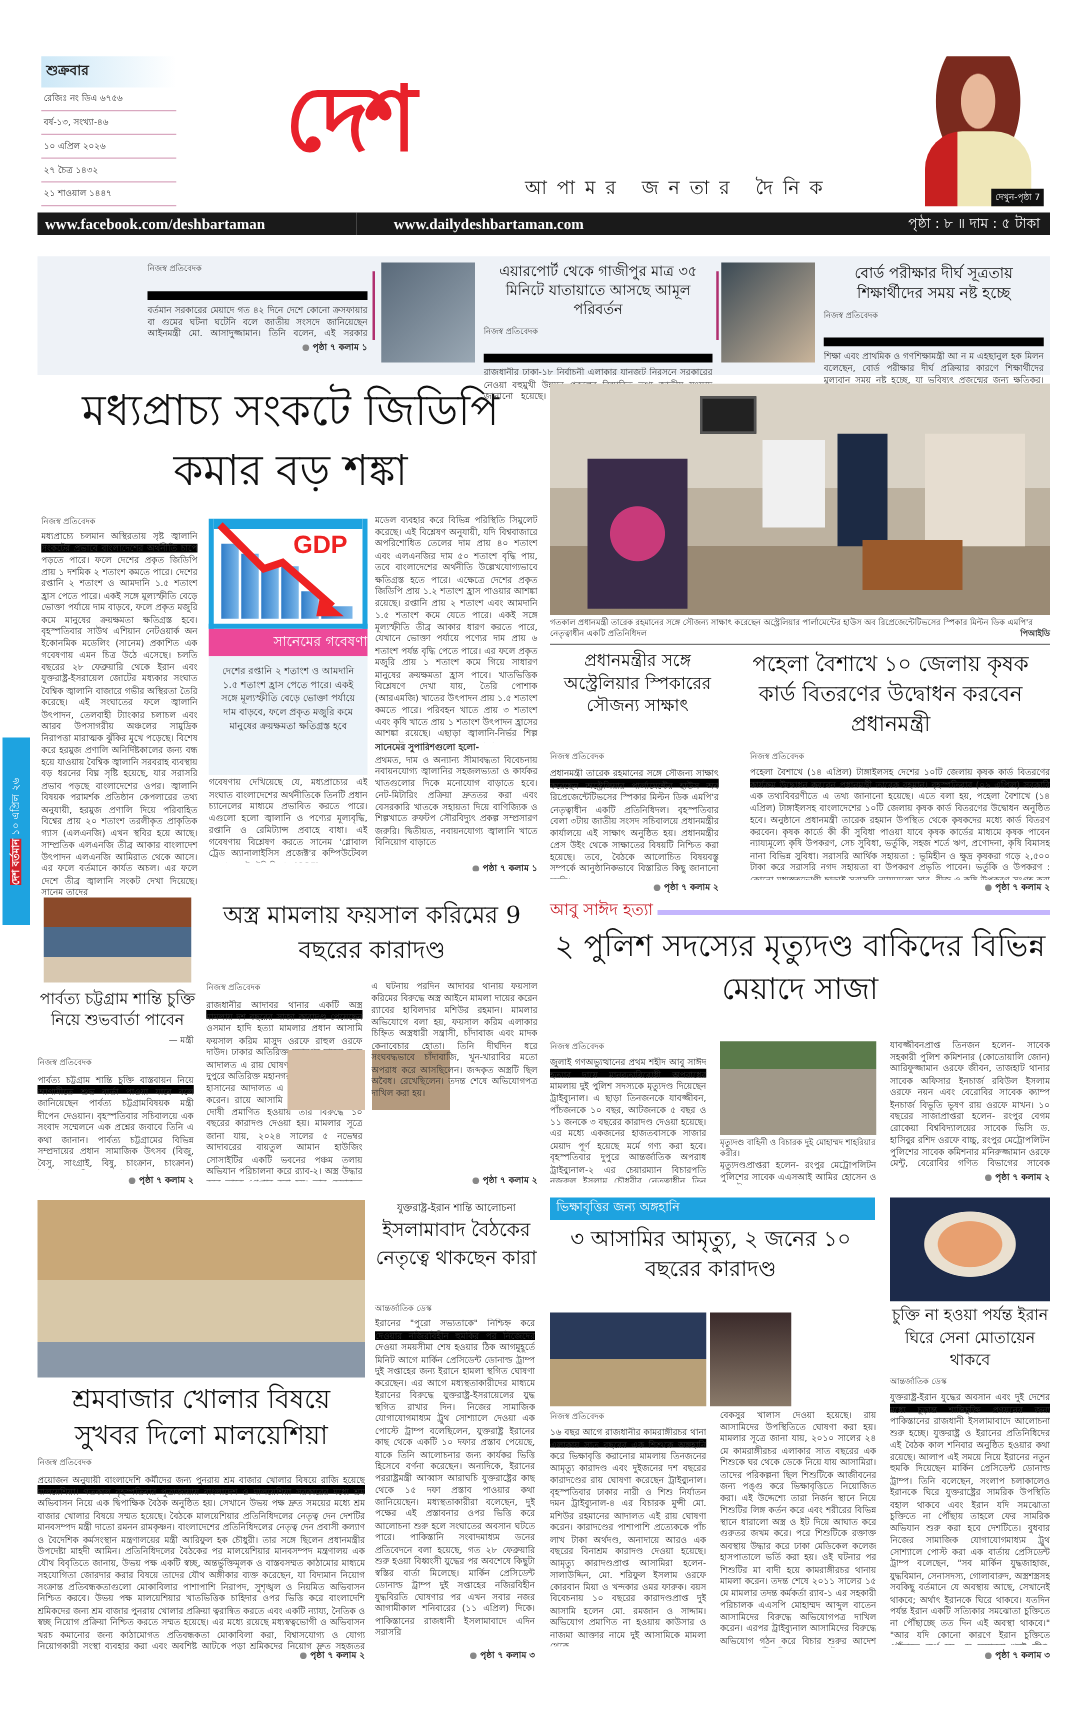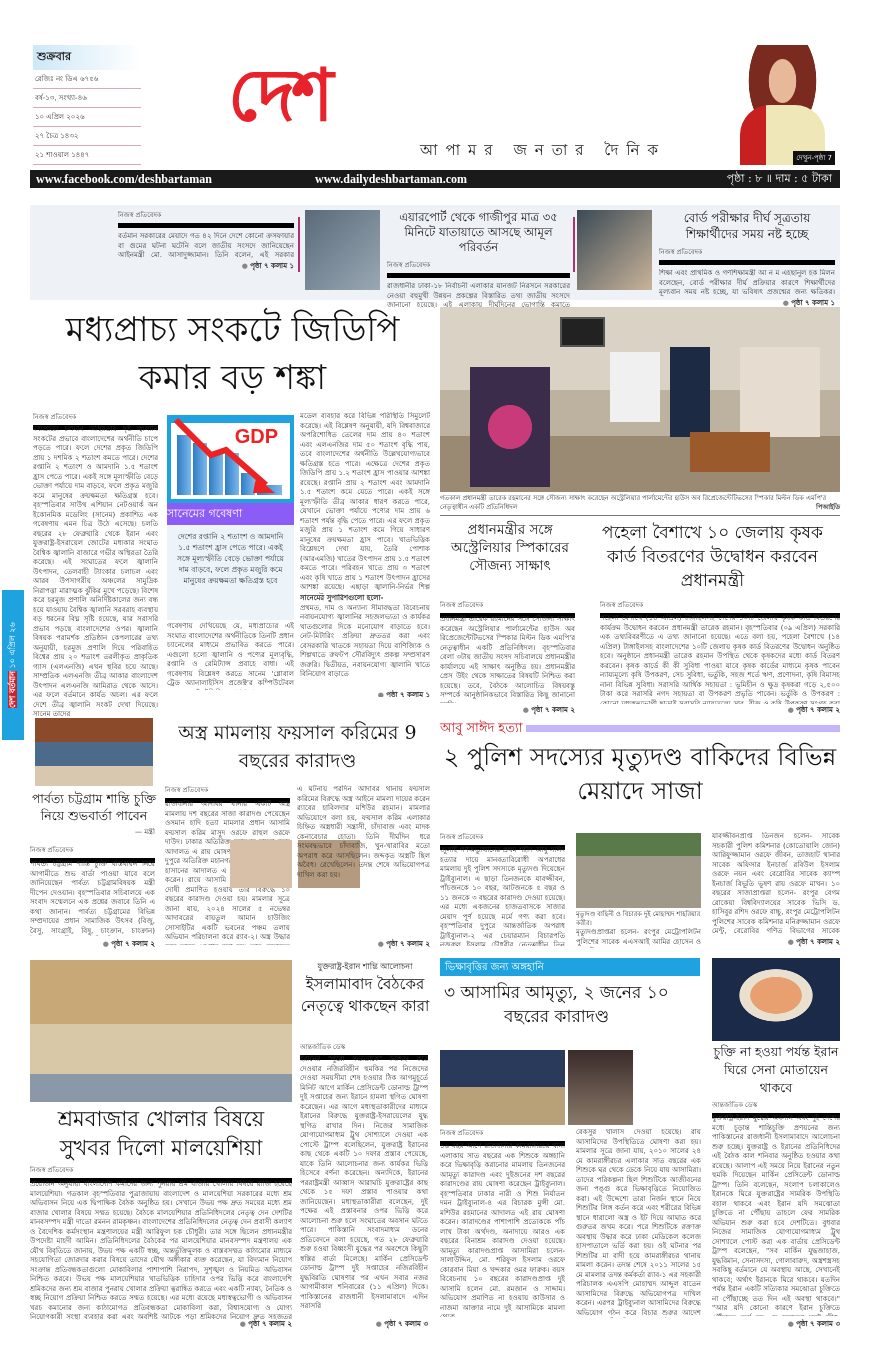--- a/index.html
+++ b/index.html
@@ -1,20 +1,20 @@
 <!DOCTYPE html>
 <html><head>
 <meta charset="utf-8">
 <style>
 *{box-sizing:border-box;margin:0;padding:0}
 body{width:870px;height:1369px;background:#fff;font-family:"DejaVu Sans",sans-serif;color:#222;position:relative;overflow:hidden}
 .abs{position:absolute}
 .small{font-size:7px;line-height:9.5px;color:#333;text-align:justify;overflow:hidden}
 .hl{font-family:"DejaVu Serif",serif;color:#111;text-align:center;font-weight:normal}
-.byline{font-size:6.5px;color:#444;border-bottom:5px solid #000000;padding-bottom:2px;margin-bottom:4px}
+.byline{font-size:6.5px;color:#444;border-bottom:7px solid #000000;padding-bottom:12px;margin-bottom:4px}
 .cont{font-size:7px;font-weight:bold;color:#222;text-align:right}
 .cont::before{content:"● ";color:#888}
 .photo{background:linear-gradient(135deg,#6b5a4a,#a89078 50,#c9b49a);}
 
 .datebox{left:33px;top:45px;width:108px}
 .day{background:linear-gradient(90deg,#cde8f7,#fff);font-size:11px;font-weight:bold;padding:3px 4px;color:#222}
 .dl{font-size:7px;border-bottom:1px solid #d9a8c0;padding:3px 2px;color:#333}
 .logo{left:228px;top:55px;width:460px;height:90px}
 .logo .desh{font-size:72px;font-weight:bold;color:#e8212b;position:absolute;left:0;top:0;line-height:80px;letter-spacing:-4px}
 .logo .bart{font-size:72px;font-weight:bold;color:#0a9a4b;position:absolute;left:185px;top:0;line-height:80px;letter-spacing:-4px}
@@ -29,21 +29,21 @@
 .tsitem .img{position:absolute;left:0;top:0;width:75px;height:80px}
 .tsitem .txt{position:absolute;left:82px;top:0;right:0}
 .tsitem h3{font-family:"DejaVu Serif",serif;font-weight:normal;font-size:13.5px;line-height:17px;text-align:center;color:#111;margin-bottom:5px}
 .vdiv{position:absolute;top:12px;width:2px;height:55px;background:#b03070}
 
 .lead-hl{left:30px;top:305px;width:405px;font-size:34px;line-height:48px}
 .gdp{left:167px;top:415px;width:127px;height:205px}
 .gdp .top{height:88px;background:linear-gradient(#1ea3e0 0 8px,#fff 8px);position:relative;border:4px solid #1ea3e0;border-top:none}
 .gdp .gdptxt{position:absolute;right:12px;top:10px;color:#e22;font-weight:bold;font-size:20px;font-family:Liberation Sans, sans-serif}
 .gbar{position:absolute;bottom:4px;background:linear-gradient(90deg,#2f7cc8,#7db8ea);width:14px}
-.gdp .red{background:#8b5cf6;color:#fff;text-align:left;font-size:11px;line-height:22px}
+.gdp .red{background:#ec4899;color:#fff;text-align:right;font-size:11px;line-height:22px}
 .gdp .blue{background:#ecf3f9;font-size:7.5px;line-height:11px;text-align:center;padding:6px 4px;color:#333;height:95px}
 .sidetab{left:2px;top:590px;width:22px;height:150px;background:#1ea3e0;color:#fff;font-size:8px;writing-mode:vertical-rl;transform:rotate(180deg);text-align:center;line-height:22px}
 .sidetab b{background:#d2202a;color:#fff}
 
 .mainphoto{left:440px;top:307px;width:400px;height:185px;background:linear-gradient(180deg,#d9d2c5 0 45%,#bdb2a0 45% 70%,#9a8a74 70%)}
 .cap{font-size:6.5px;line-height:9px;color:#333}
 .hr{height:1px;background:#777}
 </style>
 </head>
 <body>
@@ -159,21 +159,21 @@
 <div class="abs small" style="left:30px;top:860px;width:125px;height:76px">পার্বত্য চট্টগ্রাম শান্তি চুক্তি বাস্তবায়ন নিয়ে আগামীতে শুভ বার্তা পাওয়া যাবে বলে জানিয়েছেন পার্বত্য চট্টগ্রামবিষয়ক মন্ত্রী দীপেন দেওয়ান। বৃহস্পতিবার সচিবালয়ে এক সংবাদ সম্মেলনে এক প্রশ্নের জবাবে তিনি এ কথা জানান। পার্বত্য চট্টগ্রামের বিভিন্ন সম্প্রদায়ের প্রধান সামাজিক উৎসব (বিজু, বৈসু, সাংগ্রাই, বিষু, চাংক্রান, চাংক্রান) উপলক্ষে গৃহীত কর্মসূচি নিয়ে এ সংবাদ সম্মেলনের আয়োজন করা হয়। শান্তি চুক্তির</div>
 <div class="abs cont" style="left:30px;top:938px;width:125px">পৃষ্ঠা ৭ কলাম ২</div>
 
 <h2 class="abs hl" style="left:165px;top:718px;width:265px;font-size:19px;line-height:28px">অস্ত্র মামলায় ফয়সাল করিমের 9 বছরের কারাদণ্ড</h2>
 <div class="abs byline" style="left:165px;top:785px;width:125px">নিজস্ব প্রতিবেদক</div>
 <div class="abs small" style="left:165px;top:800px;width:125px;height:145px">রাজধানীর আদাবর থানার একটি অস্ত্র মামলায় দশ বছরের সাজা কারাদণ্ড পেয়েছেন ওসমান হাদি হত্যা মামলার প্রধান আসামি ফয়সাল করিম মাসুদ ওরফে রাহুল ওরফে দাউদ। ঢাকার অতিরিক্ত মহানগর দায়রা জজ আদালত এ রায় ঘোষণা করেন। বৃহস্পতিবার দুপুরে অতিরিক্ত মহানগর দায়রা জজ মাহমুদুল হাসানের আদালত এ মামলার রায় ঘোষণা করেন। রায়ে আসামি ফয়সাল করিম মাসুদ দোষী প্রমাণিত হওয়ায় তার বিরুদ্ধে ১০ বছরের কারাদণ্ড দেওয়া হয়। মামলার সূত্রে জানা যায়, ২০২৪ সালের ৫ নভেম্বর আদাবরের বায়তুল আমান হাউজিং সোসাইটির একটি ভবনের পঞ্চম তলায় অভিযান পরিচালনা করে র‌্যাব-২। অস্ত্র উদ্ধার করে তাকে গ্রেপ্তার করা হয়। তার হেফাজত থেকে একটি বিদেশি পিস্তল উদ্ধার করা হয়।</div>
 <div class="abs photo" style="left:230px;top:840px;width:130px;height:48px;background:linear-gradient(90deg,#d8c0a8 0 48%,#fff 48% 52%,#b49a7e 52%)"></div>
 <div class="abs small" style="left:297px;top:785px;width:133px;height:155px">এ ঘটনায় পরদিন আদাবর থানায় ফয়সাল করিমের বিরুদ্ধে অস্ত্র আইনে মামলা দায়ের করেন র‌্যাবের হাবিলদার মশিউর রহমান। মামলার অভিযোগে বলা হয়, ফয়সাল করিম এলাকার চিহ্নিত অস্ত্রধারী সন্ত্রাসী, চাঁদাবাজ এবং মাদক কেনাবেচার হোতা। তিনি দীর্ঘদিন ধরে সংঘবদ্ধভাবে চাঁদাবাজি, খুন-খারাবির মতো অপরাধ করে আসছিলেন। জব্দকৃত অস্ত্রটি ছিল অবৈধ। রেখেছিলেন। তদন্ত শেষে অভিযোগপত্র দাখিল করা হয়।</div>
 <div class="abs cont" style="left:297px;top:938px;width:133px">পৃষ্ঠা ৭ কলাম ২</div>
 
-<div class="abs" style="left:440px;top:718px;width:400px;color:#c8202a;font-size:13px;border-bottom:7px solid #c4b5fd;height:14px"><span style="background:#fff;padding-right:4px">আবু সাঈদ হত্যা</span></div>
+<div class="abs" style="left:440px;top:718px;width:400px;color:#c8202a;font-size:13px;border-bottom:4px solid #c4b5fd;height:14px"><span style="background:#fff;padding-right:4px">আবু সাঈদ হত্যা</span></div>
 <h2 class="abs hl" style="left:440px;top:740px;width:400px;font-size:24px;line-height:34px">২ পুলিশ সদস্যের মৃত্যুদণ্ড বাকিদের বিভিন্ন মেয়াদে সাজা</h2>
 <div class="abs byline" style="left:440px;top:832px;width:125px">নিজস্ব প্রতিবেদক</div>
 <div class="abs small" style="left:440px;top:846px;width:125px;height:100px">জুলাই গণঅভ্যুত্থানের প্রথম শহীদ আবু সাঈদ হত্যার দায়ে মানবতাবিরোধী অপরাধের মামলায় দুই পুলিশ সদস্যকে মৃত্যুদণ্ড দিয়েছেন ট্রাইব্যুনাল। এ ছাড়া তিনজনকে যাবজ্জীবন, পাঁচজনকে ১০ বছর, আটজনকে ৫ বছর ও ১১ জনকে ৩ বছরের কারাদণ্ড দেওয়া হয়েছে। এর মধ্যে একজনের হাজতবাসকে সাজার মেয়াদ পূর্ণ হয়েছে মর্মে গণ্য করা হবে। বৃহস্পতিবার দুপুরে আন্তর্জাতিক অপরাধ ট্রাইব্যুনাল-২ এর চেয়ারম্যান বিচারপতি নজরুল ইসলাম চৌধুরীর নেতৃত্বাধীন তিন সদস্যের বিচারিক প্যানেল এ রায় ঘোষণা করেন।</div>
 <div class="abs photo" style="left:576px;top:833px;width:125px;height:75px;background:linear-gradient(180deg,#5a7a4a 0 30%,#a09888 30%)"></div>
 <div class="abs cap" style="left:576px;top:910px;width:125px">মৃত্যুদণ্ড বাহিনী ও বিচারক দুই মোহাম্মদ শাহরিয়ার করীর।</div>
 <div class="abs small" style="left:576px;top:928px;width:125px;height:20px">মৃত্যুদণ্ডপ্রাপ্তরা হলেন- রংপুর মেট্রোপলিটন পুলিশের সাবেক এএসআই আমির হোসেন ও কনস্টেবল সুজন চন্দ্র রায়।</div>
 <div class="abs small" style="left:712px;top:832px;width:128px;height:102px">যাবজ্জীবনপ্রাপ্ত তিনজন হলেন- সাবেক সহকারী পুলিশ কমিশনার (কোতোয়ালি জোন) আরিফুজ্জামান ওরফে জীবন, তাজহাট থানার সাবেক অফিসার ইনচার্জ রবিউল ইসলাম ওরফে নয়ন এবং বেরোবির সাবেক ক্যাম্প ইনচার্জ বিভূতি ভূষণ রায় ওরফে মাখন। ১০ বছরের সাজাপ্রাপ্তরা হলেন- রংপুর বেগম রোকেয়া বিশ্ববিদ্যালয়ের সাবেক ভিসি ড. হাসিবুর রশিদ ওরফে বাচ্চু, রংপুর মেট্রোপলিটন পুলিশের সাবেক কমিশনার মনিরুজ্জামান ওরফে মেন্টু, বেরোবির গণিত বিভাগের সাবেক সহযোগী অধ্যাপক মশিউর রহমান, লোকপ্রশাসন বিভাগের সহযোগী অধ্যাপক আসাদুজ্জামান মণ্ডল ওরফে আসাদ এবং ছাত্রলীগের বেরোবি শাখার সভাপতি পোমেল বড়ুয়া।</div>
 <div class="abs cont" style="left:712px;top:936px;width:128px">পৃষ্ঠা ৭ কলাম ২</div>
 
 <div class="abs photo" style="left:30px;top:960px;width:262px;height:142px;background:linear-gradient(180deg,#c9a878 0 45%,#d8c8a8 45% 80%,#8a98a8 80%)"></div>
@@ -182,21 +182,21 @@
 <div class="abs small" style="left:30px;top:1180px;width:262px;height:140px">প্রয়োজন অনুযায়ী বাংলাদেশি কর্মীদের জন্য পুনরায় শ্রম বাজার খোলার বিষয়ে রাজি হয়েছে মালয়েশিয়া। গতকাল বৃহস্পতিবার পুত্রাজায়ায় বাংলাদেশ ও মালয়েশিয়া সরকারের মধ্যে শ্রম অভিবাসন নিয়ে এক দ্বিপাক্ষিক বৈঠক অনুষ্ঠিত হয়। সেখানে উভয় পক্ষ দ্রুত সময়ের মধ্যে শ্রম বাজার খোলার বিষয়ে সম্মত হয়েছে। বৈঠকে মালয়েশিয়ার প্রতিনিধিদলের নেতৃত্ব দেন দেশটির মানবসম্পদ মন্ত্রী দাতো রমনন রামকৃষ্ণন। বাংলাদেশের প্রতিনিধিদলের নেতৃত্ব দেন প্রবাসী কল্যাণ ও বৈদেশিক কর্মসংস্থান মন্ত্রণালয়ের মন্ত্রী আরিফুল হক চৌধুরী। তার সঙ্গে ছিলেন প্রধানমন্ত্রীর উপদেষ্টা মাহদী আমিন। প্রতিনিধিদলের বৈঠকের পর মালয়েশিয়ার মানবসম্পদ মন্ত্রণালয় এক যৌথ বিবৃতিতে জানায়, উভয় পক্ষ একটি স্বচ্ছ, অন্তর্ভুক্তিমূলক ও বাস্তবসম্মত কাঠামোর মাধ্যমে সহযোগিতা জোরদার করার বিষয়ে তাদের যৌথ অঙ্গীকার ব্যক্ত করেছেন, যা বিদ্যমান নিয়োগ সংক্রান্ত প্রতিবন্ধকতাগুলো মোকাবিলার পাশাপাশি নিরাপদ, সুশৃঙ্খল ও নিয়মিত অভিবাসন নিশ্চিত করবে। উভয় পক্ষ মালয়েশিয়ার খাতভিত্তিক চাহিদার ওপর ভিত্তি করে বাংলাদেশি শ্রমিকদের জন্য শ্রম বাজার পুনরায় খোলার প্রক্রিয়া ত্বরান্বিত করতে এবং একটি ন্যায্য, নৈতিক ও স্বচ্ছ নিয়োগ প্রক্রিয়া নিশ্চিত করতে সম্মত হয়েছে। এর মধ্যে রয়েছে মধ্যস্বত্বভোগী ও অভিবাসন খরচ কমানোর জন্য কাঠামোগত প্রতিবন্ধকতা মোকাবিলা করা, বিশ্বাসযোগ্য ও যোগ্য নিয়োগকারী সংস্থা ব্যবহার করা এবং অবশিষ্ট আটকে পড়া শ্রমিকদের নিয়োগ দ্রুত সহজতর করার জন্য ব্যবস্থা গ্রহণ করা।</div>
 <div class="abs cont" style="left:30px;top:1318px;width:262px">পৃষ্ঠা ৭ কলাম ২</div>
 
 <div class="abs" style="left:300px;top:960px;width:130px;text-align:center;font-size:8px">যুক্তরাষ্ট্র-ইরান শান্তি আলোচনা</div>
 <h2 class="abs hl" style="left:300px;top:973px;width:130px;font-size:15px;line-height:22px">ইসলামাবাদ বৈঠকের নেতৃত্বে থাকছেন কারা</h2>
 <div class="abs byline" style="left:300px;top:1042px;width:128px">আন্তর্জাতিক ডেস্ক</div>
 <div class="abs small" style="left:300px;top:1055px;width:128px;height:260px">ইরানের "পুরো সভ্যতাকে" নিশ্চিহ্ন করে দেওয়ার নজিরবিহীন হুমকির পর নিজেদের দেওয়া সময়সীমা শেষ হওয়ার ঠিক আগমুহূর্তে মিনিট আগে মার্কিন প্রেসিডেন্ট ডোনাল্ড ট্রাম্প দুই সপ্তাহের জন্য ইরানে হামলা স্থগিত ঘোষণা করেছেন। এর আগে মধ্যস্থতাকারীদের মাধ্যমে ইরানের বিরুদ্ধে যুক্তরাষ্ট্র-ইসরায়েলের যুদ্ধ স্থগিত রাখার দিন। নিজের সামাজিক যোগাযোগমাধ্যম ট্রুথ সোশ্যালে দেওয়া এক পোস্টে ট্রাম্প বলেছিলেন, যুক্তরাষ্ট্র ইরানের কাছ থেকে একটি ১০ দফার প্রস্তাব পেয়েছে, যাকে তিনি আলোচনার জন্য কার্যকর ভিত্তি হিসেবে বর্ণনা করেছেন। অন্যদিকে, ইরানের পররাষ্ট্রমন্ত্রী আব্বাস আরাঘচি যুক্তরাষ্ট্রের কাছ থেকে ১৫ দফা প্রস্তাব পাওয়ার কথা জানিয়েছেন। মধ্যস্থতাকারীরা বলেছেন, দুই পক্ষের এই প্রস্তাবনার ওপর ভিত্তি করে আলোচনা শুরু হলে সংঘাতের অবসান ঘটতে পারে। পাকিস্তানি সংবাদমাধ্যম ডনের প্রতিবেদনে বলা হয়েছে, গত ২৮ ফেব্রুয়ারি শুরু হওয়া বিধ্বংসী যুদ্ধের পর অবশেষে কিছুটা স্বস্তির বার্তা মিলেছে। মার্কিন প্রেসিডেন্ট ডোনাল্ড ট্রাম্প দুই সপ্তাহের নজিরবিহীন যুদ্ধবিরতি ঘোষণার পর এখন সবার নজর আগামীকাল শনিবারের (১১ এপ্রিল) দিকে। পাকিস্তানের রাজধানী ইসলামাবাদে এদিন সরাসরি</div>
 <div class="abs cont" style="left:300px;top:1318px;width:128px">পৃষ্ঠা ৭ কলাম ৩</div>
 
 <div class="abs" style="left:440px;top:958px;width:260px;height:18px;background:#1ea3e0;color:#fff;font-size:10px;line-height:18px;padding-left:5px"><span>ভিক্ষাবৃত্তির জন্য অঙ্গহানি</span></div>
-<h2 class="abs hl" style="left:424px;top:980px;width:265px;font-size:17px;line-height:24px">৩ আসামির আমৃত্যু, ২ জনের ১০ বছরের কারাদণ্ড</h2>
+<h2 class="abs hl" style="left:436px;top:980px;width:265px;font-size:17px;line-height:24px">৩ আসামির আমৃত্যু, ২ জনের ১০ বছরের কারাদণ্ড</h2>
 <div class="abs photo" style="left:440px;top:1050px;width:125px;height:75px;background:linear-gradient(180deg,#2a3a5a 0 50%,#b8a078 50%)"></div>
 <div class="abs photo" style="left:568px;top:1050px;width:65px;height:75px;background:linear-gradient(180deg,#3a2a2a,#8a7a6a)"></div>
 <div class="abs byline" style="left:440px;top:1128px;width:125px">নিজস্ব প্রতিবেদক</div>
 <div class="abs small" style="left:440px;top:1142px;width:125px;height:175px">১৬ বছর আগে রাজধানীর কামরাঙ্গীরচর থানা এলাকায় সাত বছরের এক শিশুকে অঙ্গহানি করে ভিক্ষাবৃত্তি করানোর মামলায় তিনজনের আমৃত্যু কারাদণ্ড এবং দুইজনের দশ বছরের কারাদণ্ডের রায় ঘোষণা করেছেন ট্রাইব্যুনাল। বৃহস্পতিবার ঢাকার নারী ও শিশু নির্যাতন দমন ট্রাইব্যুনাল-৪ এর বিচারক মুন্সী মো. মশিউর রহমানের আদালত এই রায় ঘোষণা করেন। কারাদণ্ডের পাশাপাশি প্রত্যেককে পাঁচ লাখ টাকা অর্থদণ্ড, অনাদায়ে আরও এক বছরের বিনাশ্রম কারাদণ্ড দেওয়া হয়েছে। আমৃত্যু কারাদণ্ডপ্রাপ্ত আসামিরা হলেন- সালাউদ্দিন, মো. শরিফুল ইসলাম ওরফে কোরবান মিয়া ও খন্দকার ওমর ফারুক। বয়স বিবেচনায় ১০ বছরের কারাদণ্ডপ্রাপ্ত দুই আসামি হলেন মো. রমজান ও সাদ্দাম। অভিযোগ প্রমাণিত না হওয়ায় কাউসার ও নাজমা আক্তার নামে দুই আসামিকে মামলা থেকে</div>
 <div class="abs small" style="left:576px;top:1128px;width:125px;height:190px">বেকসুর খালাস দেওয়া হয়েছে। রায় আসামিদের উপস্থিতিতে ঘোষণা করা হয়। মামলার সূত্রে জানা যায়, ২০১০ সালের ২৪ মে কামরাঙ্গীরচর এলাকার সাত বছরের এক শিশুকে ঘর থেকে ডেকে নিয়ে যায় আসামিরা। তাদের পরিকল্পনা ছিল শিশুটিকে আজীবনের জন্য পঙ্গু করে ভিক্ষাবৃত্তিতে নিয়োজিত করা। এই উদ্দেশ্যে তারা নির্জন স্থানে নিয়ে শিশুটির লিঙ্গ কর্তন করে এবং শরীরের বিভিন্ন স্থানে ধারালো অস্ত্র ও ইট দিয়ে আঘাত করে গুরুতর জখম করে। পরে শিশুটিকে রক্তাক্ত অবস্থায় উদ্ধার করে ঢাকা মেডিকেল কলেজ হাসপাতালে ভর্তি করা হয়। ওই ঘটনার পর শিশুটির মা বাদী হয়ে কামরাঙ্গীরচর থানায় মামলা করেন। তদন্ত শেষে ২০১১ সালের ১৫ মে মামলার তদন্ত কর্মকর্তা র‌্যাব-১ এর সহকারী পরিচালক এএসপি মোহাম্মদ আব্দুল বাতেন আসামিদের বিরুদ্ধে অভিযোগপত্র দাখিল করেন। এরপর ট্রাইব্যুনাল আসামিদের বিরুদ্ধে অভিযোগ গঠন করে বিচার শুরুর আদেশ দেন। মামলাটির বিচারকালে মোট ২০ জনের সাক্ষ্য গ্রহণ করেন ট্রাইব্যুনাল।</div>
 
 <div class="abs photo" style="left:712px;top:958px;width:128px;height:83px;background:radial-gradient(ellipse at 50% 45%,#e8a070 0 28%,#eae0d0 29% 40%,#1c2a4a 41%)"></div>
 <h2 class="abs hl" style="left:712px;top:1043px;width:128px;font-size:12.5px;line-height:18px">চুক্তি না হওয়া পর্যন্ত ইরান ঘিরে সেনা মোতায়েন থাকবে</h2>
 <div class="abs byline" style="left:712px;top:1100px;width:128px">আন্তর্জাতিক ডেস্ক</div>
 <div class="abs small" style="left:712px;top:1114px;width:128px;height:202px">যুক্তরাষ্ট্র-ইরান যুদ্ধের অবসান এবং দুই দেশের মধ্যে চূড়ান্ত শান্তিচুক্তি প্রণয়নের জন্য পাকিস্তানের রাজধানী ইসলামাবাদে আলোচনা শুরু হচ্ছে। যুক্তরাষ্ট্র ও ইরানের প্রতিনিধিদের এই বৈঠক কাল শনিবার অনুষ্ঠিত হওয়ার কথা রয়েছে। আলাপ এই সময়ে নিয়ে ইরানের নতুন হুমকি দিয়েছেন মার্কিন প্রেসিডেন্ট ডোনাল্ড ট্রাম্প। তিনি বলেছেন, সংলাপ চলাকালেও ইরানকে ঘিরে যুক্তরাষ্ট্রের সামরিক উপস্থিতি বহাল থাকবে এবং ইরান যদি সমঝোতা চুক্তিতে না পৌঁছায় তাহলে ফের সামরিক অভিযান শুরু করা হবে দেশটিতে। বুধবার নিজের সামাজিক যোগাযোগমাধ্যম ট্রুথ সোশ্যালে পোস্ট করা এক বার্তায় প্রেসিডেন্ট ট্রাম্প বলেছেন, "সব মার্কিন যুদ্ধজাহাজ, যুদ্ধবিমান, সেনাসদস্য, গোলাবারুদ, অস্ত্রশস্ত্রসহ সবকিছু বর্তমানে যে অবস্থায় আছে, সেখানেই থাকবে; অর্থাৎ ইরানকে ঘিরে থাকবে। যতদিন পর্যন্ত ইরান একটি সত্যিকার সমঝোতা চুক্তিতে না পৌঁছাচ্ছে তত দিন এই অবস্থা থাকবে।" "আর যদি কোনো কারণে ইরান চুক্তিতে পৌঁছাতে ব্যর্থ হয়, যে সম্ভাবনা খুবই ক্ষীণ; তাহলে ফের হামলা শুরু হবে এবং সেই হামলা এত ব্যাপক, শক্তিশালী এবং তীব্র হবে যা কেউ কোনোদিন দেখেনি।"</div>

